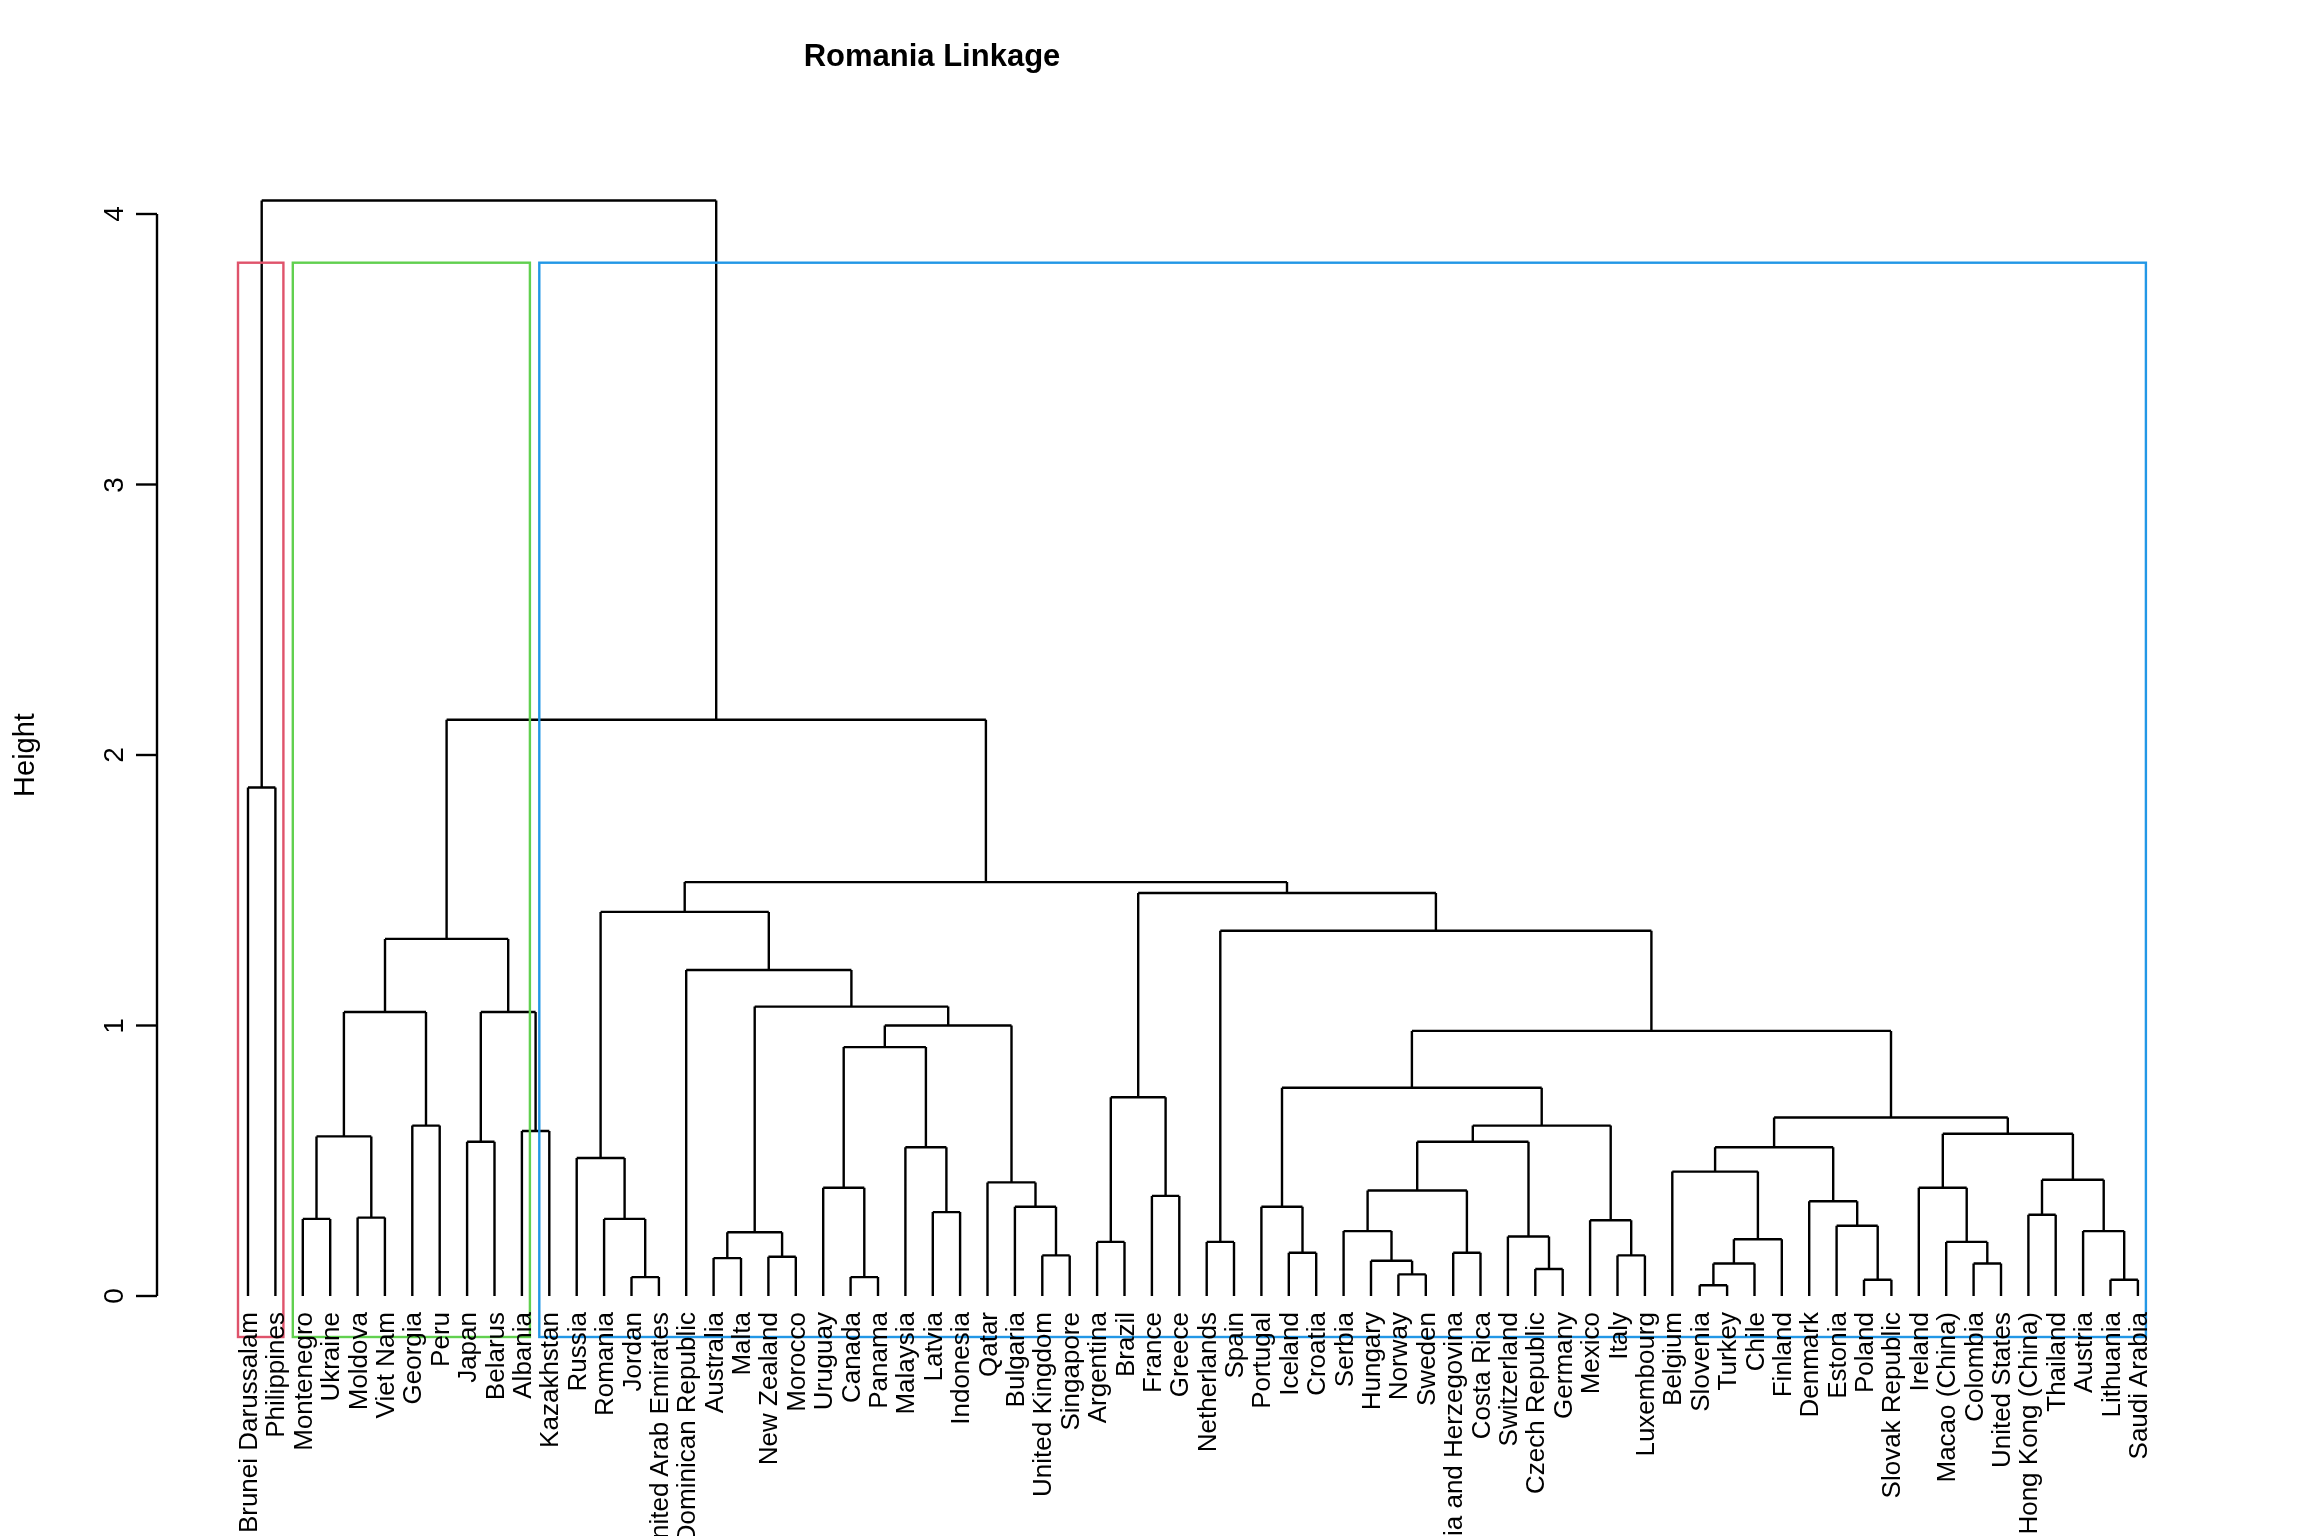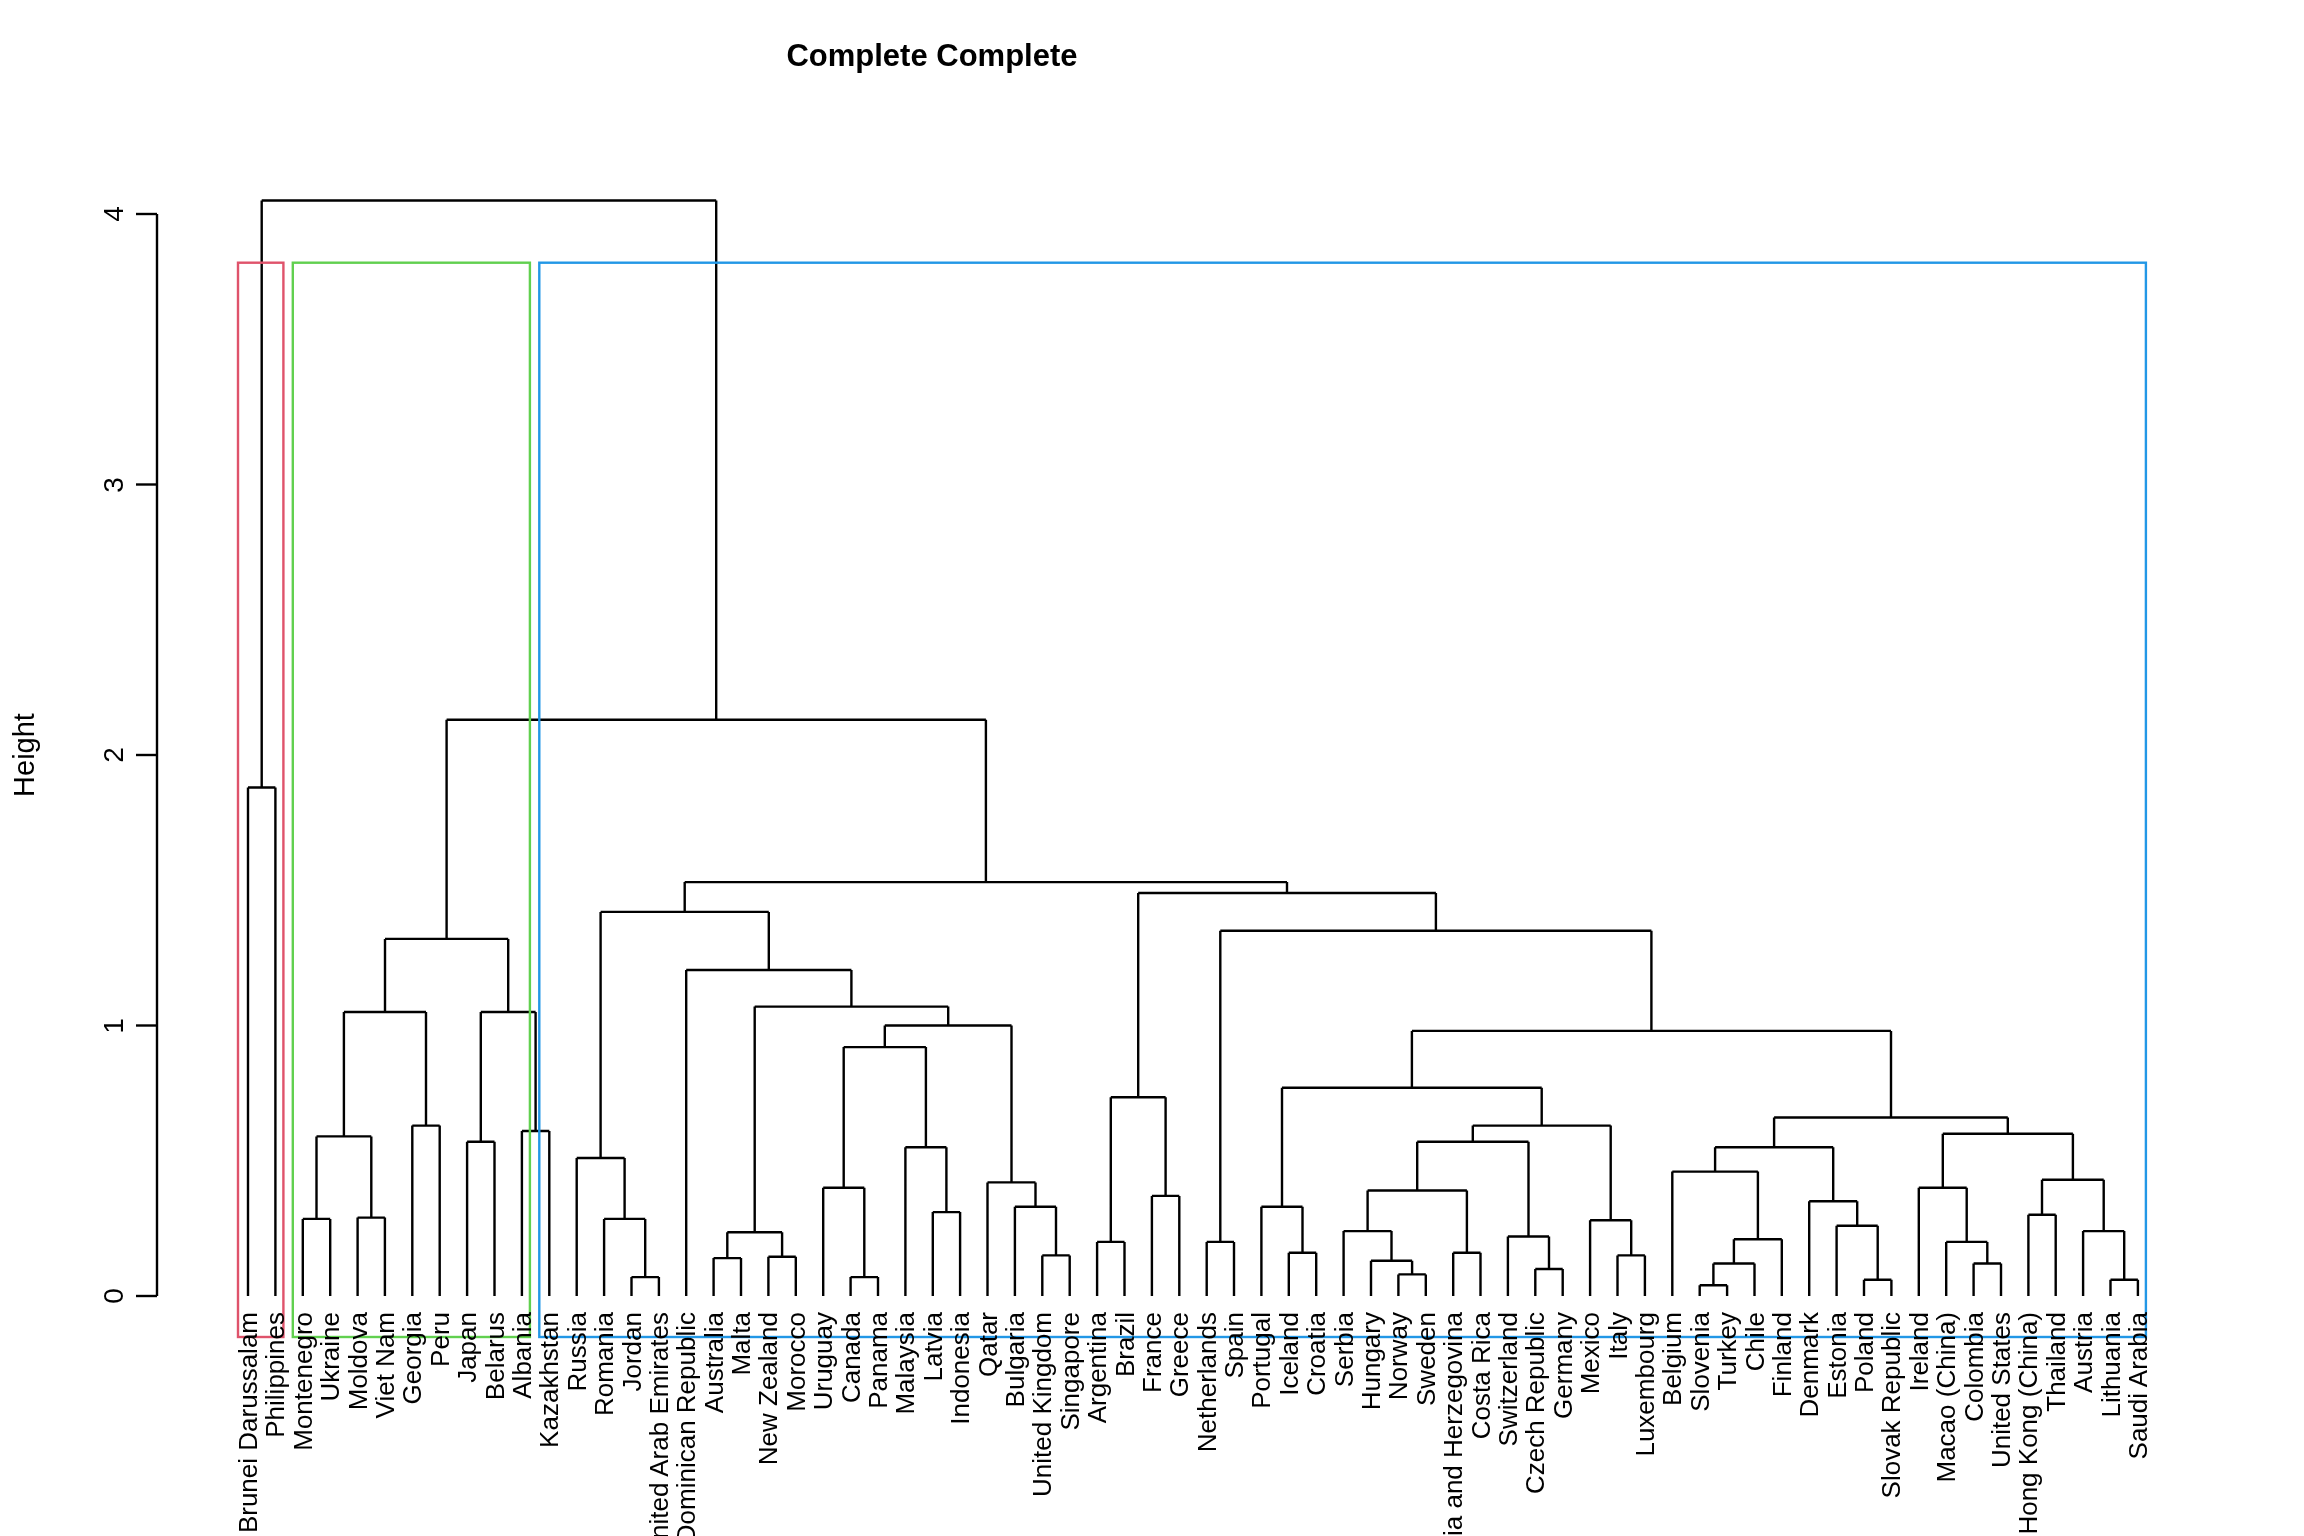--- a/index.html
+++ b/index.html
@@ -26,21 +26,21 @@
       <path d="M157 214.0 V1296.0" fill="none" stroke="#000" stroke-width="2.4"></path>
       <path d="M136 214.0 H157" fill="none" stroke="#000" stroke-width="2.4"></path>
       <path d="M136 484.5 H157" fill="none" stroke="#000" stroke-width="2.4"></path>
       <path d="M136 755.0 H157" fill="none" stroke="#000" stroke-width="2.4"></path>
       <path d="M136 1025.5 H157" fill="none" stroke="#000" stroke-width="2.4"></path>
       <path d="M136 1296.0 H157" fill="none" stroke="#000" stroke-width="2.4"></path>
       <rect x="238.0" y="262.7" width="45.4" height="1074.3" fill="none" stroke="#DF536B" stroke-width="2.4"></rect>
       <rect x="292.8" y="262.7" width="237.1" height="1074.3" fill="none" stroke="#61D04F" stroke-width="2.4"></rect>
       <rect x="539.3" y="262.7" width="1606.6" height="1074.3" fill="none" stroke="#2297E6" stroke-width="2.4"></rect>
     </svg>
-  <div class="title">Complete Complete</div>
+  <div class="title">Romania Linkage</div>
   <div class="ylab">Height</div>
   <div id="tick-labels">
       <div class="tick-label" style="left: 38px; top: 184px;">4</div>
       <div class="tick-label" style="left: 38px; top: 454.5px;">3</div>
       <div class="tick-label" style="left: 38px; top: 725px;">2</div>
       <div class="tick-label" style="left: 38px; top: 995.5px;">1</div>
       <div class="tick-label" style="left: 38px; top: 1266px;">0</div>
     </div>
   <div id="leaf-labels">
       <div class="leaf-label" style="left: -166px; top: 1312px;">Brunei Darussalam</div>

